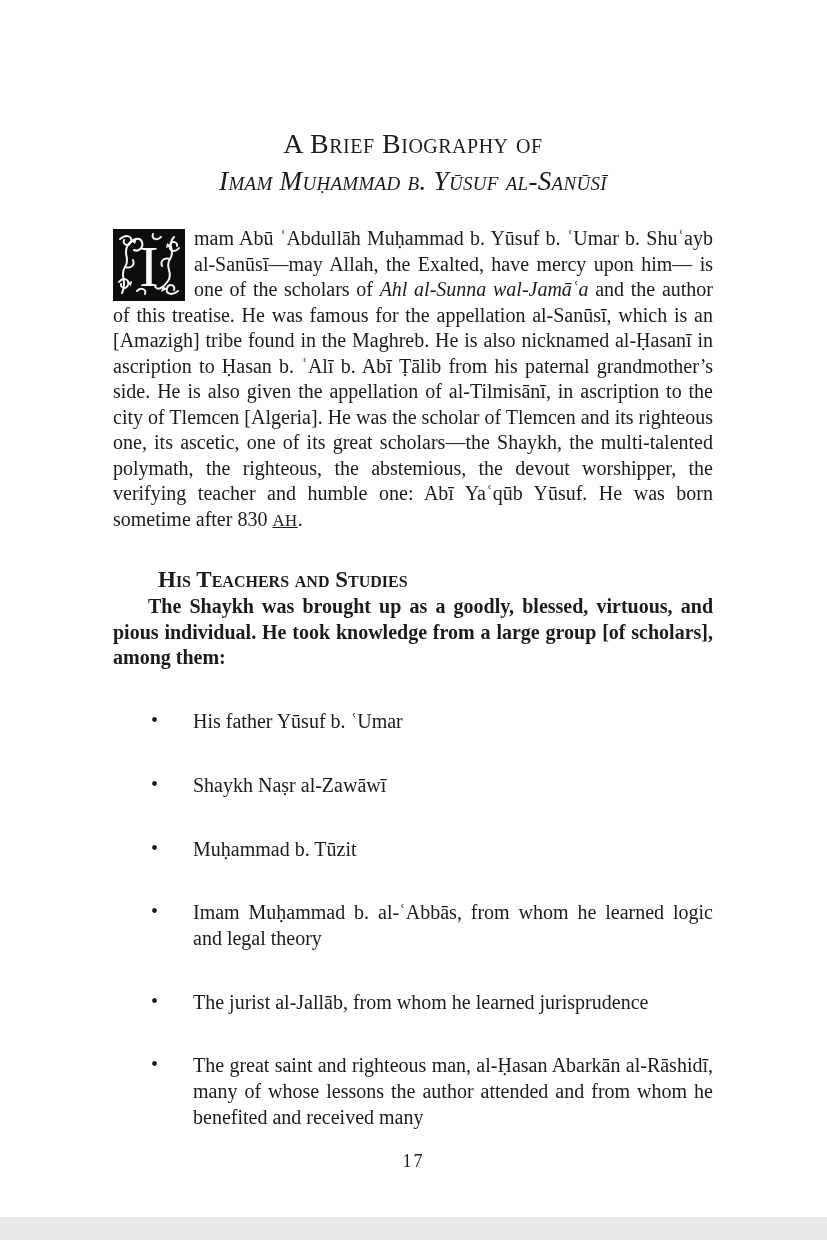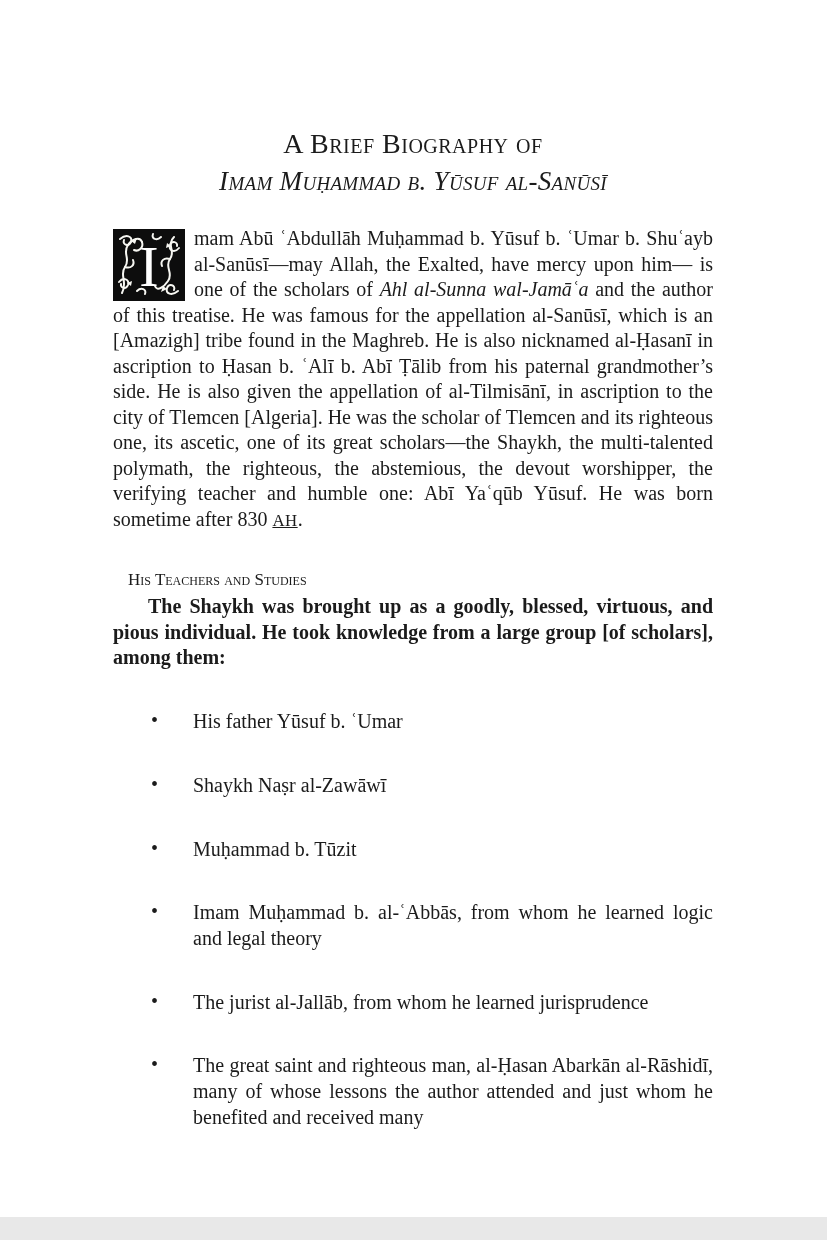--- a/index.html
+++ b/index.html
@@ -51,23 +51,23 @@
     margin: 3px 9px 1px 0;
   }
   .dropcap svg { display: block; }
   .italic { font-style: italic; }
   .era {
     font-size: 0.84em;
     letter-spacing: 0.5px;
     text-decoration: underline;
   }
   .section-heading {
-    margin: 34px 0 0 15px;
-    font-size: 17px;
-    font-weight: normal;
+    margin: 34px 0 0 45px;
+    font-size: 23px;
+    font-weight: bold;
     font-variant: small-caps;
     line-height: 26px;
   }
   .para {
     margin: 1px 0 0;
     font-size: 20px;
     line-height: 25.7px;
     text-align: justify;
     text-indent: 35px;
     font-weight: bold;
@@ -141,17 +141,18 @@
 
     <h3 class="section-heading">His Teachers and Studies</h3>
     <p class="para">The Shaykh was brought up as a goodly, blessed, virtuous, and pious individual. He took knowledge from a large group [of scholars], among them:</p>
 
     <ul class="teacher-list">
       <li>His father Yūsuf b. ʿUmar</li>
       <li>Shaykh Naṣr al-Zawāwī</li>
       <li>Muḥammad b. Tūzit</li>
       <li>Imam Muḥammad b. al-ʿAbbās, from whom he learned logic and legal theory</li>
       <li>The jurist al-Jallāb, from whom he learned jurisprudence</li>
-      <li>The great saint and righteous man, al-Ḥasan Abarkān al-Rāshidī, many of whose lessons the author attended and just whom he benefited and received many</li>
+      <li>The great saint and righteous man, al-Ḥasan Abarkān al-Rāshidī, many of whose lessons the author attended and from whom he benefited and received many</li>
     </ul>
   </div>
 
+  <div class="page-number">17</div>
 </div>
 
 </body></html>

